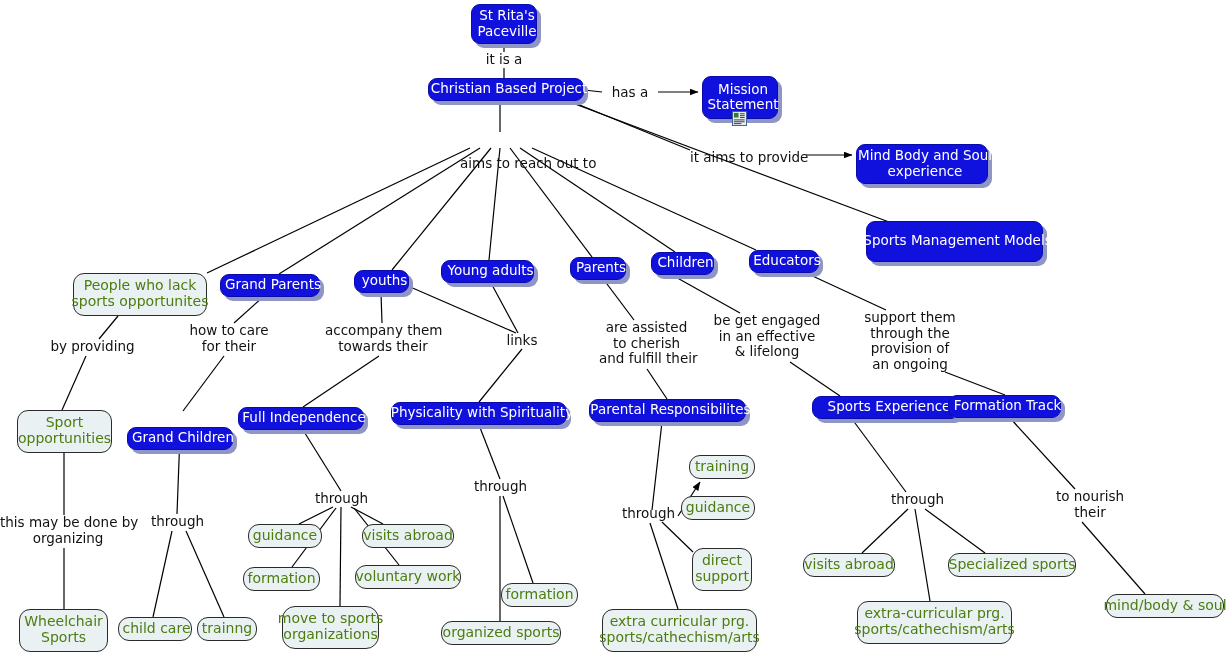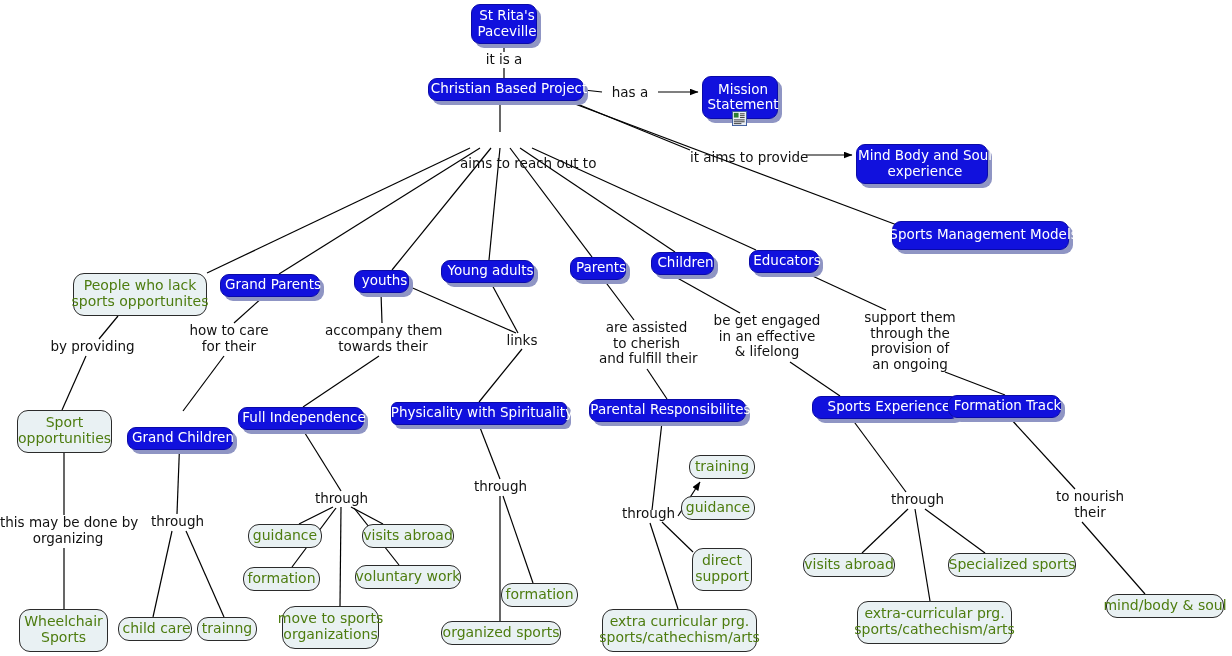--- a/index.html
+++ b/index.html
@@ -135,34 +135,34 @@
       </g>
   </svg>
   <div id="node-layer">
       <div class="node concept" style="left: 471px; top: 4px; width: 66px; height: 40px;">St Rita's
 Paceville</div>
       <div class="node concept" style="left: 428px; top: 78px; width: 156px; height: 23px;">Christian Based Project</div>
       <div class="node concept" style="left: 702px; top: 76px; width: 76px; height: 43px;">Mission
 Statement</div>
       <div class="node concept" style="left: 856px; top: 144px; width: 132px; height: 40px;">Mind Body and Soul
 experience</div>
-      <div class="node concept" style="left: 892px; top: 221px; width: 177px; height: 29px;">Sports Management Models</div>
+      <div class="node concept" style="left: 866px; top: 221px; width: 177px; height: 41px;">Sports Management Models</div>
       <div class="node leaf" style="left: 73px; top: 273px; width: 134px; height: 43px;">People who lack
 sports opportunites</div>
       <div class="node concept" style="left: 220px; top: 274px; width: 100px; height: 23px;">Grand Parents</div>
       <div class="node concept" style="left: 354px; top: 270px; width: 55px; height: 23px;">youths</div>
       <div class="node concept" style="left: 441px; top: 260px; width: 93px; height: 23px;">Young adults</div>
       <div class="node concept" style="left: 570px; top: 257px; width: 56px; height: 23px;">Parents</div>
       <div class="node concept" style="left: 651px; top: 252px; width: 63px; height: 23px;">Children</div>
       <div class="node concept" style="left: 749px; top: 250px; width: 70px; height: 23px;">Educators</div>
       <div class="node leaf" style="left: 17px; top: 410px; width: 95px; height: 43px;">Sport
 opportunities</div>
       <div class="node concept" style="left: 127px; top: 411px; width: 106px; height: 23px; margin-top: 16px;">Grand Children</div>
       <div class="node concept" style="left: 238px; top: 407px; width: 126px; height: 23px;">Full Independence</div>
-      <div class="node concept" style="left: 391px; top: 402px; width: 176px; height: 23px; border-radius: 6px;">Physicality with Spirituality</div>
+      <div class="node concept" style="left: 391px; top: 402px; width: 176px; height: 23px;">Physicality with Spirituality</div>
       <div class="node concept" style="left: 589px; top: 399px; width: 157px; height: 23px;">Parental Responsibilites</div>
       <div class="node concept" style="left: 812px; top: 396px; width: 148px; height: 23px;">Sports Experience</div>
       <div class="node concept" style="left: 948px; top: 395px; width: 113px; height: 23px;">Formation Track</div>
       <div class="node leaf" style="left: 689px; top: 455px; width: 66px; height: 24px;">training</div>
       <div class="node leaf" style="left: 681px; top: 496px; width: 74px; height: 24px;">guidance</div>
       <div class="node leaf" style="left: 692px; top: 548px; width: 60px; height: 43px;">direct
 support</div>
       <div class="node leaf" style="left: 248px; top: 524px; width: 74px; height: 24px;">guidance</div>
       <div class="node leaf" style="left: 243px; top: 567px; width: 77px; height: 24px;">formation</div>
       <div class="node leaf" style="left: 362px; top: 524px; width: 92px; height: 24px;">visits abroad</div>

